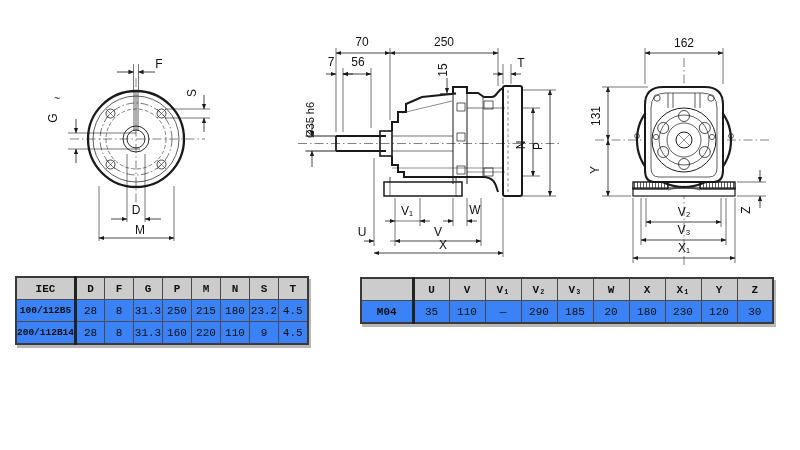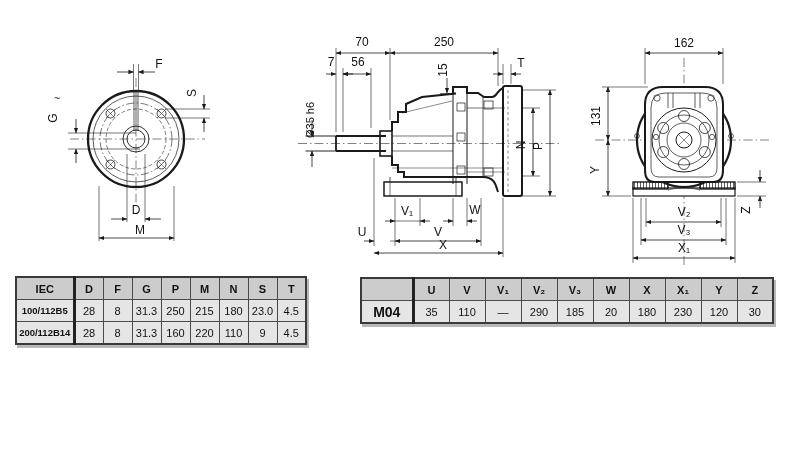--- a/index.html
+++ b/index.html
@@ -1,26 +1,26 @@
 <!DOCTYPE html>
 <html><head>
 <meta charset="utf-8">
 <style>
   html,body{margin:0;padding:0;background:#fff;}
   #canvas{position:relative;width:800px;height:450px;background:#ffffff;overflow:hidden;
           font-family:"Liberation Sans",sans-serif;}
   svg text{font-family:"Liberation Sans",sans-serif;font-size:12px;fill:#111;}
   svg text.sm{font-size:11px;}
-  .tbl{border-collapse:collapse;table-layout:fixed;background:#e5e5e5;
-       box-shadow:2px 3px 0 #b8b8b8;border:2px solid #3a3a3a;}
+  .tbl{border-collapse:collapse;table-layout:fixed;background:#3b82f6;
+       box-shadow:2px 3px 0 #b8b8b8;border:2px solid #3a3a3a;font-family:Liberation Mono, monospace;}
   .tbl td,.tbl th{border:1px solid #4a4a4a;text-align:center;vertical-align:middle;
        font-size:11px;color:#111;padding:0;height:21px;overflow:hidden;white-space:nowrap;}
   .tbl th{background:#cccccc;font-weight:bold;}
   .tbl td.rowhead{font-weight:bold;font-size:9.5px;}
-  .tbl td.rowhead2{font-weight:bold;font-size:14px;margin-top:13px;}
+  .tbl td.rowhead2{font-weight:bold;font-size:11px;margin-top:13px;}
   .tbl .sep{border-right:3px solid #222;}
   .pos-t1{position:absolute;left:15px;top:276px;}
   .pos-t2{position:absolute;left:360px;top:277px;}
 </style>
 </head>
 <body>
 
 <div id="canvas">
 
 <svg width="800" height="270" viewBox="0 0 800 270" style="position:absolute;left:0;top:0">
@@ -309,21 +309,21 @@
     <th>T</th>
   </tr>
   <tr>
     <td class="rowhead sep">100/112B5</td>
     <td>28</td>
     <td>8</td>
     <td>31.3</td>
     <td>250</td>
     <td>215</td>
     <td>180</td>
-    <td>23.0</td>
+    <td>23.2</td>
     <td>4.5</td>
   </tr>
   <tr>
     <td class="rowhead sep">200/112B14</td>
     <td>28</td>
     <td>8</td>
     <td>31.3</td>
     <td>160</td>
     <td>220</td>
     <td>110</td>

